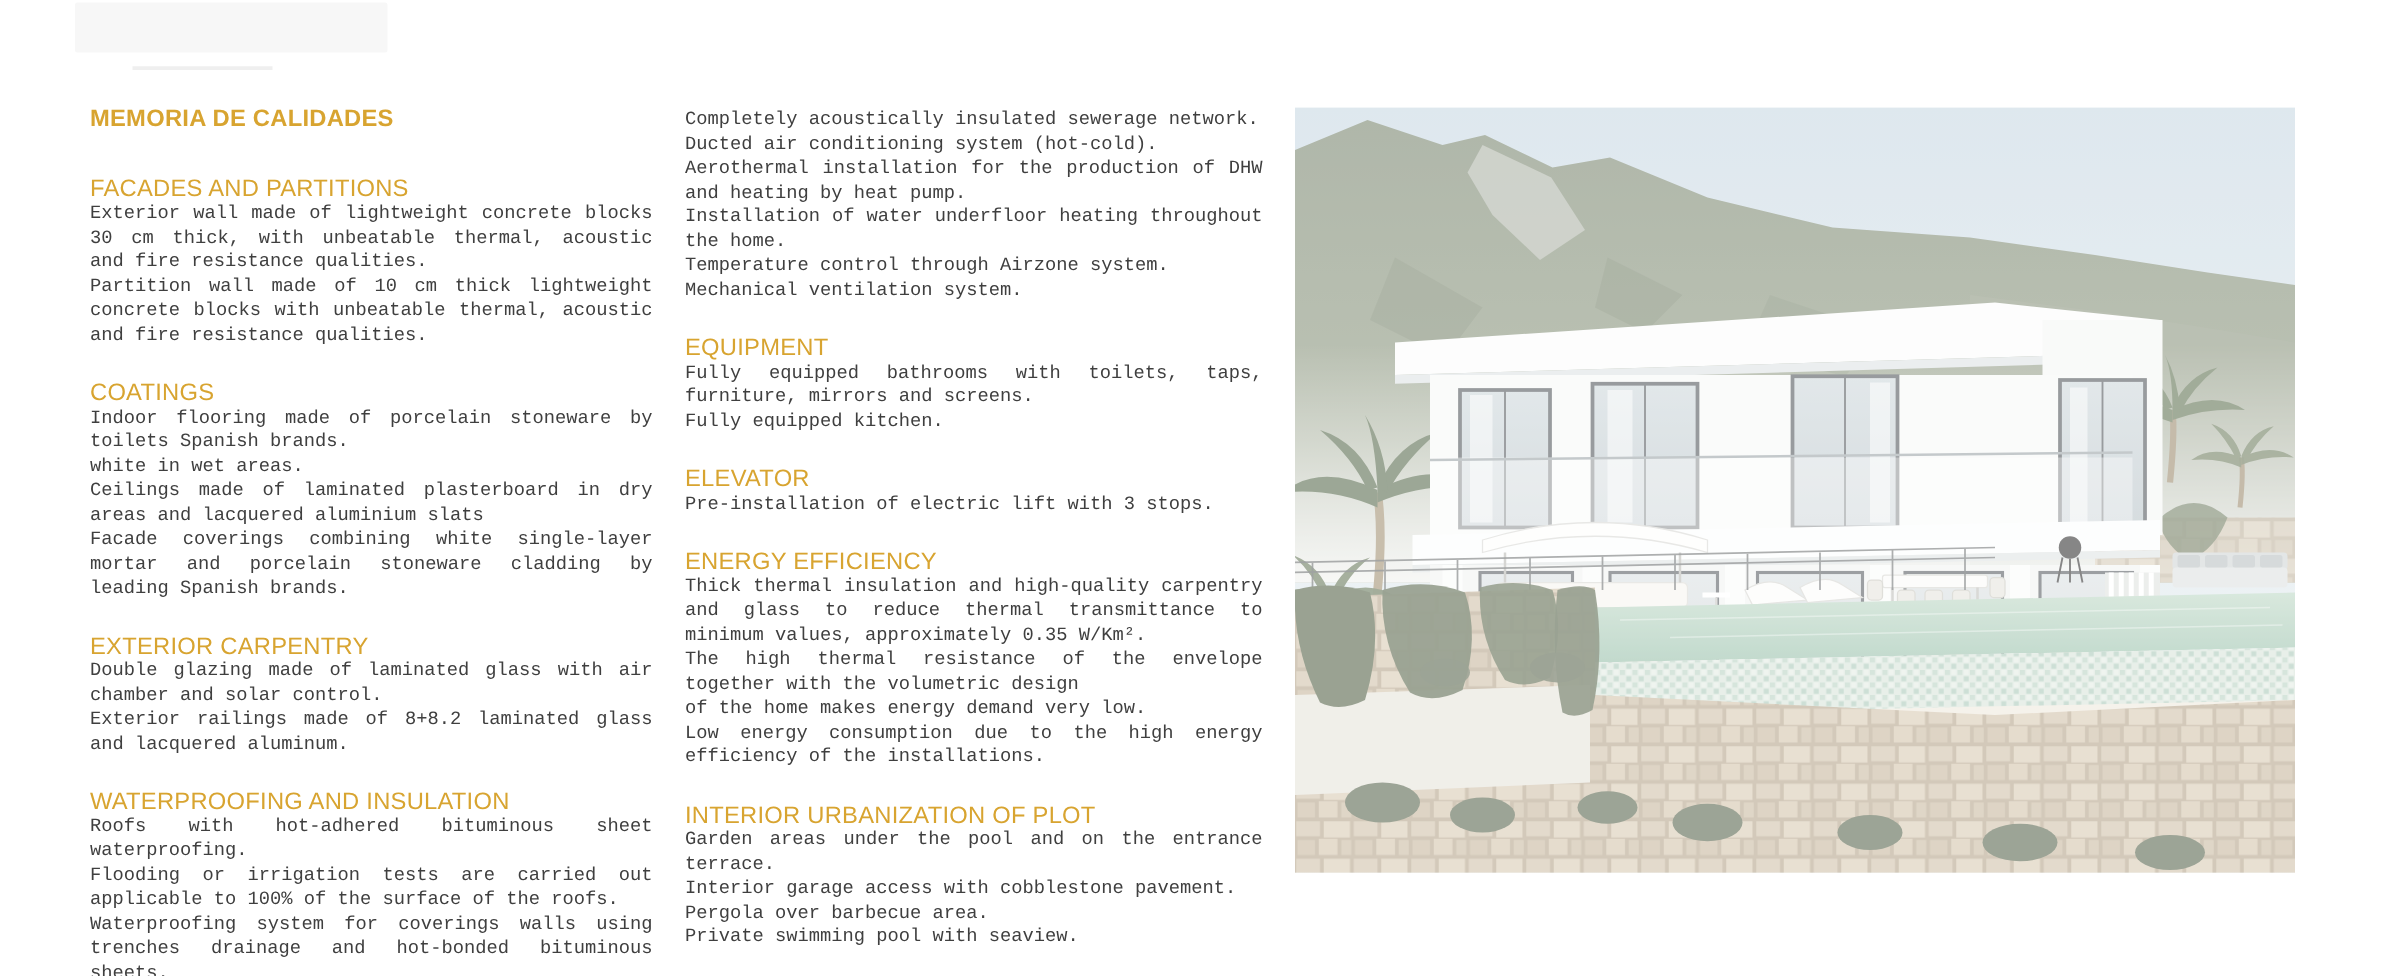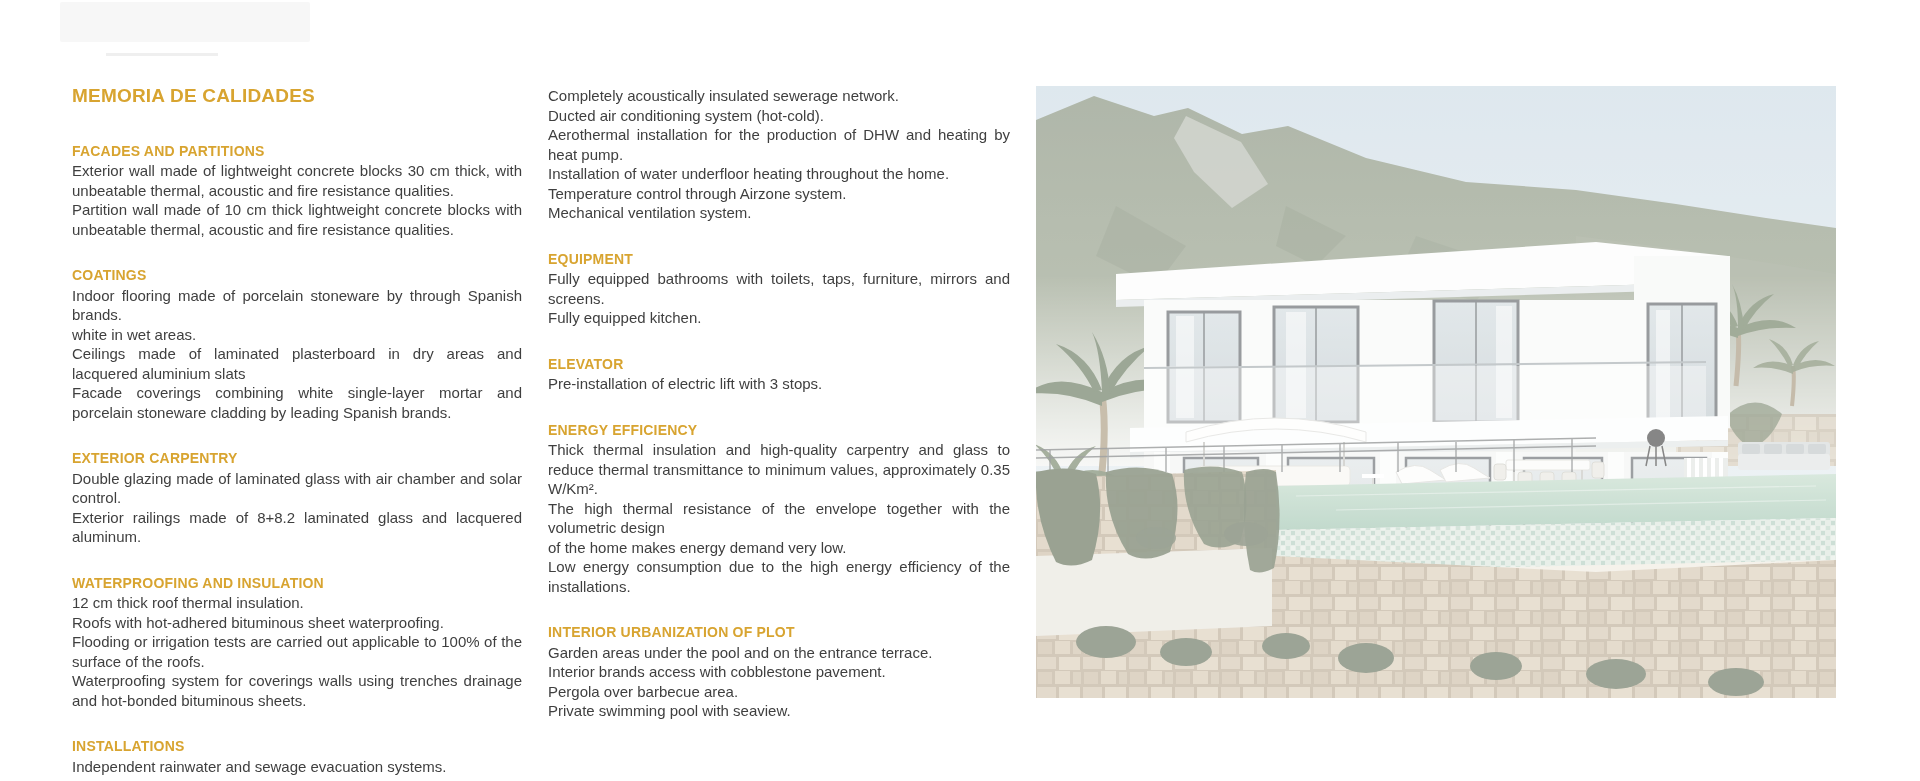--- a/index.html
+++ b/index.html
@@ -13,23 +13,23 @@
   
   .doc-title{
     font-size:19px;font-weight:bold;color:#d8a430;letter-spacing:.2px;margin:0 0 36px 0;line-height:19.5px;
   }
   .col{position:absolute;top:86px;font-size:15px;line-height:19.5px;}
   .col-1{left:72px;width:450px;}
   .col-2{left:548px;width:462px;}
   .spec-section{margin:0 0 27px 0;}
   .spec-section:last-child{margin-bottom:0;}
   .spec-heading{
-    font-size:14px;font-weight:bold;color:#d8a430;letter-spacing:.2px;margin:0;line-height:19.5px;
+    font-size:19px;font-weight:normal;color:#d8a430;letter-spacing:.2px;margin:0;line-height:19.5px;
   }
-  .spec-line{margin:0;text-align:justify;}
+  .spec-line{margin:0;text-align:justify;font-family:Liberation Mono, monospace;}
   
   .photo{position:absolute;left:1036px;top:86px;width:800px;height:612px;}
   .photo svg{display:block;width:800px;height:612px;}
 </style>
 </head>
 <body>
 
 <div class="page">
 
   <div class="logo-ghost"></div>
@@ -38,33 +38,32 @@
   <div class="col col-1">
     <h1 class="doc-title">MEMORIA DE CALIDADES</h1>
     <div>
         <section class="spec-section">
           <h2 class="spec-heading">FACADES AND PARTITIONS</h2>
           <p class="spec-line">Exterior wall made of lightweight concrete blocks 30 cm thick, with unbeatable thermal, acoustic and fire resistance qualities.</p>
           <p class="spec-line">Partition wall made of 10 cm thick lightweight concrete blocks with unbeatable thermal, acoustic and fire resistance qualities.</p>
         </section>
         <section class="spec-section">
           <h2 class="spec-heading">COATINGS</h2>
-          <p class="spec-line">Indoor flooring made of porcelain stoneware by through Spanish brands.</p>
+          <p class="spec-line">Indoor flooring made of porcelain stoneware by toilets Spanish brands.</p>
           <p class="spec-line">white in wet areas.</p>
           <p class="spec-line">Ceilings made of laminated plasterboard in dry areas and lacquered aluminium slats</p>
           <p class="spec-line">Facade coverings combining white single-layer mortar and porcelain stoneware cladding by leading Spanish brands.</p>
         </section>
         <section class="spec-section">
           <h2 class="spec-heading">EXTERIOR CARPENTRY</h2>
           <p class="spec-line">Double glazing made of laminated glass with air chamber and solar control.</p>
           <p class="spec-line">Exterior railings made of 8+8.2 laminated glass and lacquered aluminum.</p>
         </section>
         <section class="spec-section">
           <h2 class="spec-heading">WATERPROOFING AND INSULATION</h2>
-          <p class="spec-line">12 cm thick roof thermal insulation.</p>
           <p class="spec-line">Roofs with hot-adhered bituminous sheet waterproofing.</p>
           <p class="spec-line">Flooding or irrigation tests are carried out applicable to 100% of the surface of the roofs.</p>
           <p class="spec-line">Waterproofing system for coverings walls using trenches drainage and hot-bonded bituminous sheets.</p>
         </section>
         <section class="spec-section">
           <h2 class="spec-heading">INSTALLATIONS</h2>
           <p class="spec-line">Independent rainwater and sewage evacuation systems.</p>
         </section>
       </div>
   </div>
@@ -91,21 +90,21 @@
         <section class="spec-section">
           <h2 class="spec-heading">ENERGY EFFICIENCY</h2>
           <p class="spec-line">Thick thermal insulation and high-quality carpentry and glass to reduce thermal transmittance to minimum values, approximately 0.35 W/Km².</p>
           <p class="spec-line">The high thermal resistance of the envelope together with the volumetric design</p>
           <p class="spec-line">of the home makes energy demand very low.</p>
           <p class="spec-line">Low energy consumption due to the high energy efficiency of the installations.</p>
         </section>
         <section class="spec-section">
           <h2 class="spec-heading">INTERIOR URBANIZATION OF PLOT</h2>
           <p class="spec-line">Garden areas under the pool and on the entrance terrace.</p>
-          <p class="spec-line">Interior brands access with cobblestone pavement.</p>
+          <p class="spec-line">Interior garage access with cobblestone pavement.</p>
           <p class="spec-line">Pergola over barbecue area.</p>
           <p class="spec-line">Private swimming pool with seaview.</p>
         </section>
       </div>
   </div>
 
   <div class="photo" role="img" aria-label="Architectural render of a modern white two-storey villa with floor-to-ceiling glazing, glass balustrades, terrace furniture, infinity pool with green mosaic tiles and tan stone retaining walls, set against a forested mountain under a pale blue sky with palm trees">
     <svg viewBox="0 0 800 612" xmlns="http://www.w3.org/2000/svg">
       <defs>
         <linearGradient id="sky" x1="0" y1="0" x2="0" y2="1">

